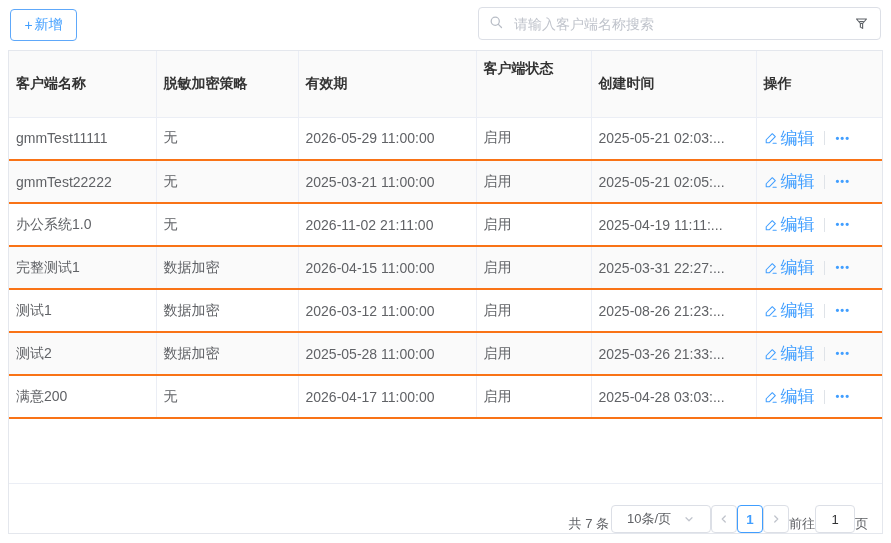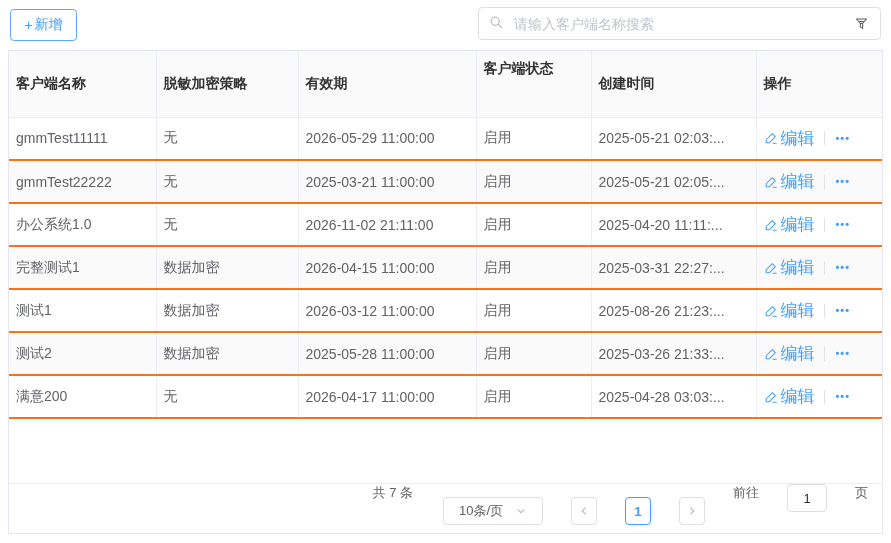--- a/index.html
+++ b/index.html
@@ -65,22 +65,22 @@
   .more-btn {
     background:none; border:none; padding:0 2px; color:#409eff; cursor:pointer;
     font-size:11px; font-weight:bold; letter-spacing:1px; line-height:1;
   }
 
   .filler { flex:1; }
 
   
   .pagination {
     height:50px; border-top:1px solid #ebeef5;
-    display:flex; align-items:flex-start; justify-content:flex-end;
-    gap:28px; padding-right:14px; font-size:13px; color:#606266;
+    display:flex; align-items:flex-end; justify-content:flex-end;
+    gap:0; padding-right:14px; font-size:13px; color:#606266;
   }
   .pg-total { margin-right:2px; }
   .pg-box {
     height:28px; border:1px solid #dcdfe6; border-radius:4px; background:#fff;
     display:flex; align-items:center; justify-content:center;margin-top:13px;
   }
   .pg-select { width:100px; cursor:pointer; gap:12px; color:#606266; }
   .pg-arrow { width:26px; color:#c0c4cc; cursor:default; }
   .pg-page { width:26px; border-color:#409eff; color:#409eff; font-weight:600; cursor:pointer; }
   .pg-goto-input {
@@ -179,21 +179,21 @@
         <span class="action-sep"></span>
         <button class="more-btn">•••</button>
       </span>
     </td>
   </tr>
         <tr>
     <td>办公系统1.0</td>
     <td>无</td>
     <td>2026-11-02 21:11:00</td>
     <td>启用</td>
-    <td>2025-04-20 11:11:...</td>
+    <td>2025-04-19 11:11:...</td>
     <td>
       <span class="actions-wrap">
         <a class="edit-link">
           <span style="line-height:0">
             <svg width="14" height="14" viewBox="0 0 24 24" class="icon-stroke" stroke-width="1.8">
               <path d="M14.2 4.6l5.2 5.2L9 20.2H3.8V15L14.2 4.6z"></path>
               <path d="M15.5 21h5.5"></path>
             </svg>
           </span>
           <span>编辑</span>

